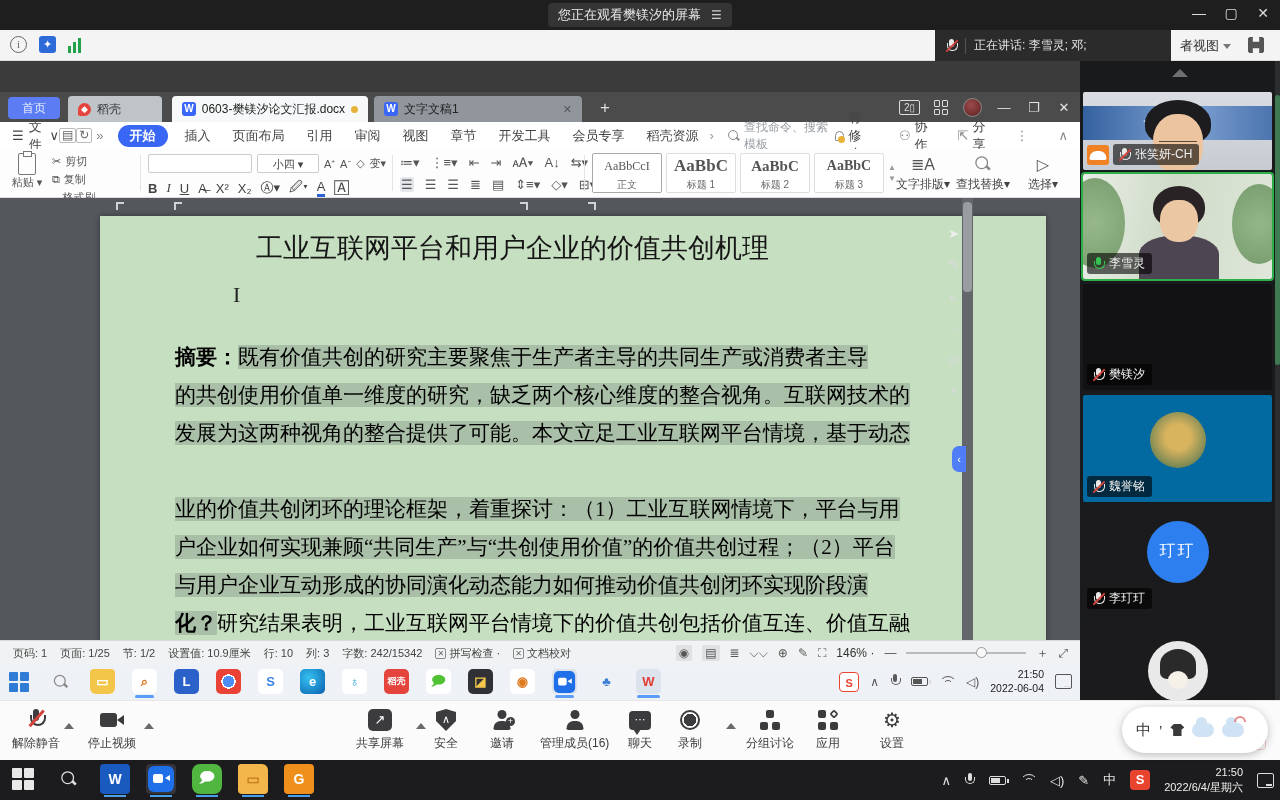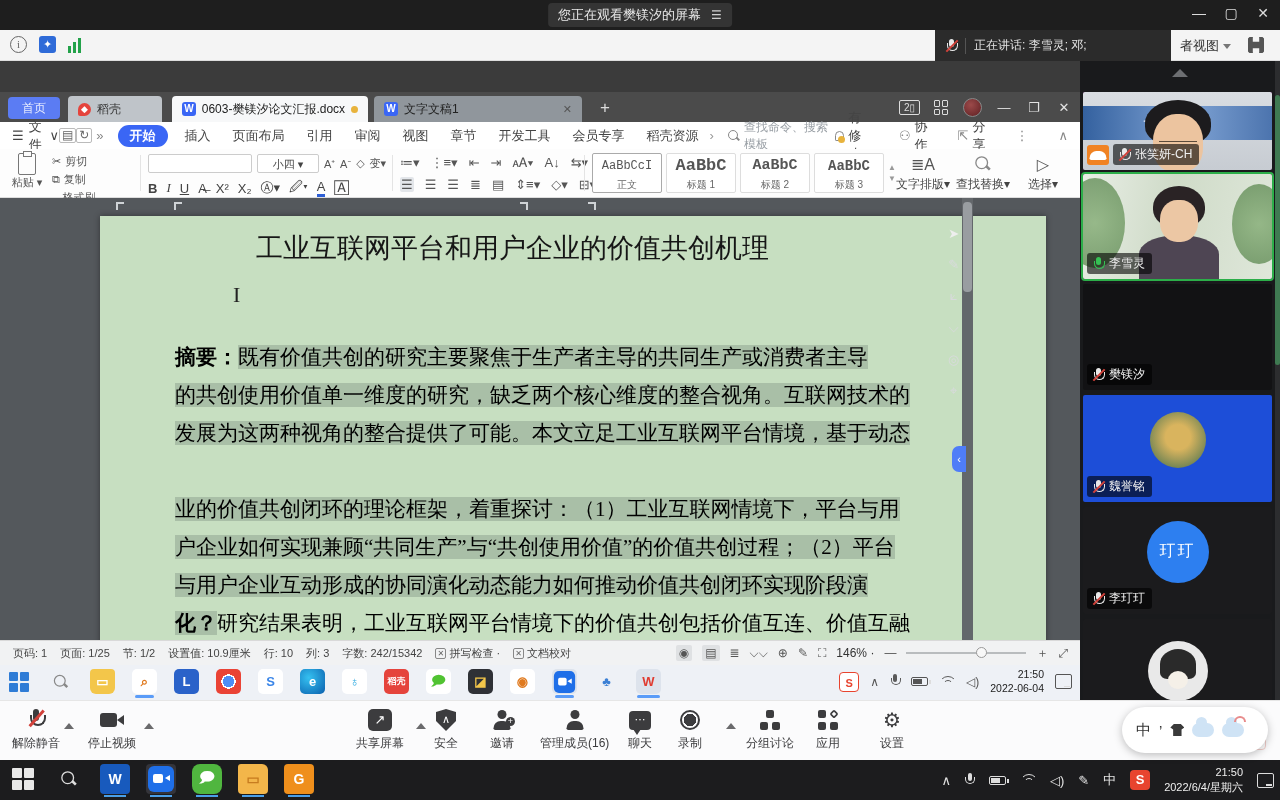--- a/index.html
+++ b/index.html
@@ -76,21 +76,21 @@
   .rb-col span { display:flex; gap:4px; align-items:center; }
   .rb-fontrow { position:absolute; left:148px; top:5px; display:flex; gap:5px; align-items:center; }
   .fbox { background:#fff; border:1px solid #ccc; border-radius:2px; height:19px; }
   .rb-glyphs { position:absolute; left:148px; top:28px; display:flex; gap:9px; align-items:center; font-size:13px; color:#444; }
   .rb-parrow1 { position:absolute; left:400px; top:6px; display:flex; gap:11px; font-size:13px; color:#555; }
   .rb-parrow2 { position:absolute; left:400px; top:28px; display:flex; gap:11px; font-size:13px; color:#555; }
   .hl { background:#e3e6ea; border-radius:2px; padding:0 1px; }
   .style-cards { position:absolute; left:592px; top:4px; display:flex; gap:4px; }
   .scard { width:70px; height:40px; border:1px solid #ddd; background:#fff; border-radius:2px; text-align:center; overflow:hidden; }
   .scard.active { border-color:#aaa; }
-  .scard .pv { font-family:Liberation Mono, monospace; line-height:24px; white-space:nowrap; }
+  .scard .pv { font-family:Liberation Serif, serif; line-height:24px; white-space:nowrap; }
   .scard .nm { font-size:10px; color:#666; }
   .rb-big { position:absolute; top:5px; width:70px; text-align:center; font-size:12px; color:#444; }
   .rb-big .bicon { height:22px; font-size:16px; color:#555; line-height:22px; }
 
   
   .docarea { position:absolute; left:0; top:137px; width:1080px; height:477px; background:#54585c; overflow:hidden; }
   .ruler-mark { position:absolute; top:4px; width:8px; height:8px; border-left:2px solid #cfd3d6; border-top:2px solid #cfd3d6; }
   .page { position:absolute; left:100px; top:18px; width:946px; height:459px; background:#c7dfc1; box-shadow:0 0 6px rgba(0,0,0,.4); }
   .doc-title { position:absolute; left:75px; width:675px; text-align:center; font-family:"Liberation Serif",serif; color:#161616; }
   .doc-line { position:absolute; left:75px; width:688px; font-family:"Liberation Serif",serif; font-size:21px; color:#000000; white-space:nowrap; }
@@ -587,21 +587,21 @@
 
     <div class="tile" style="top:223px; height:106px; background:#121214">
       <div class="name-tag">
         <span class="micico red">
             <i></i>
           </span>
         <span>樊镁汐</span>
       </div>
     </div>
 
-    <div class="tile" style="top:334px; height:107px; background:#1d4ed8">
+    <div class="tile" style="top:334px; height:107px; background:#0369a1">
       <span class="avatar-circle av4"></span>
       <div class="name-tag">
         <span class="micico red">
             <i></i>
           </span>
         <span>魏誉铭</span>
       </div>
     </div>
 
     <div class="tile" style="top:446px; height:107px; background:#1b1b1d">

